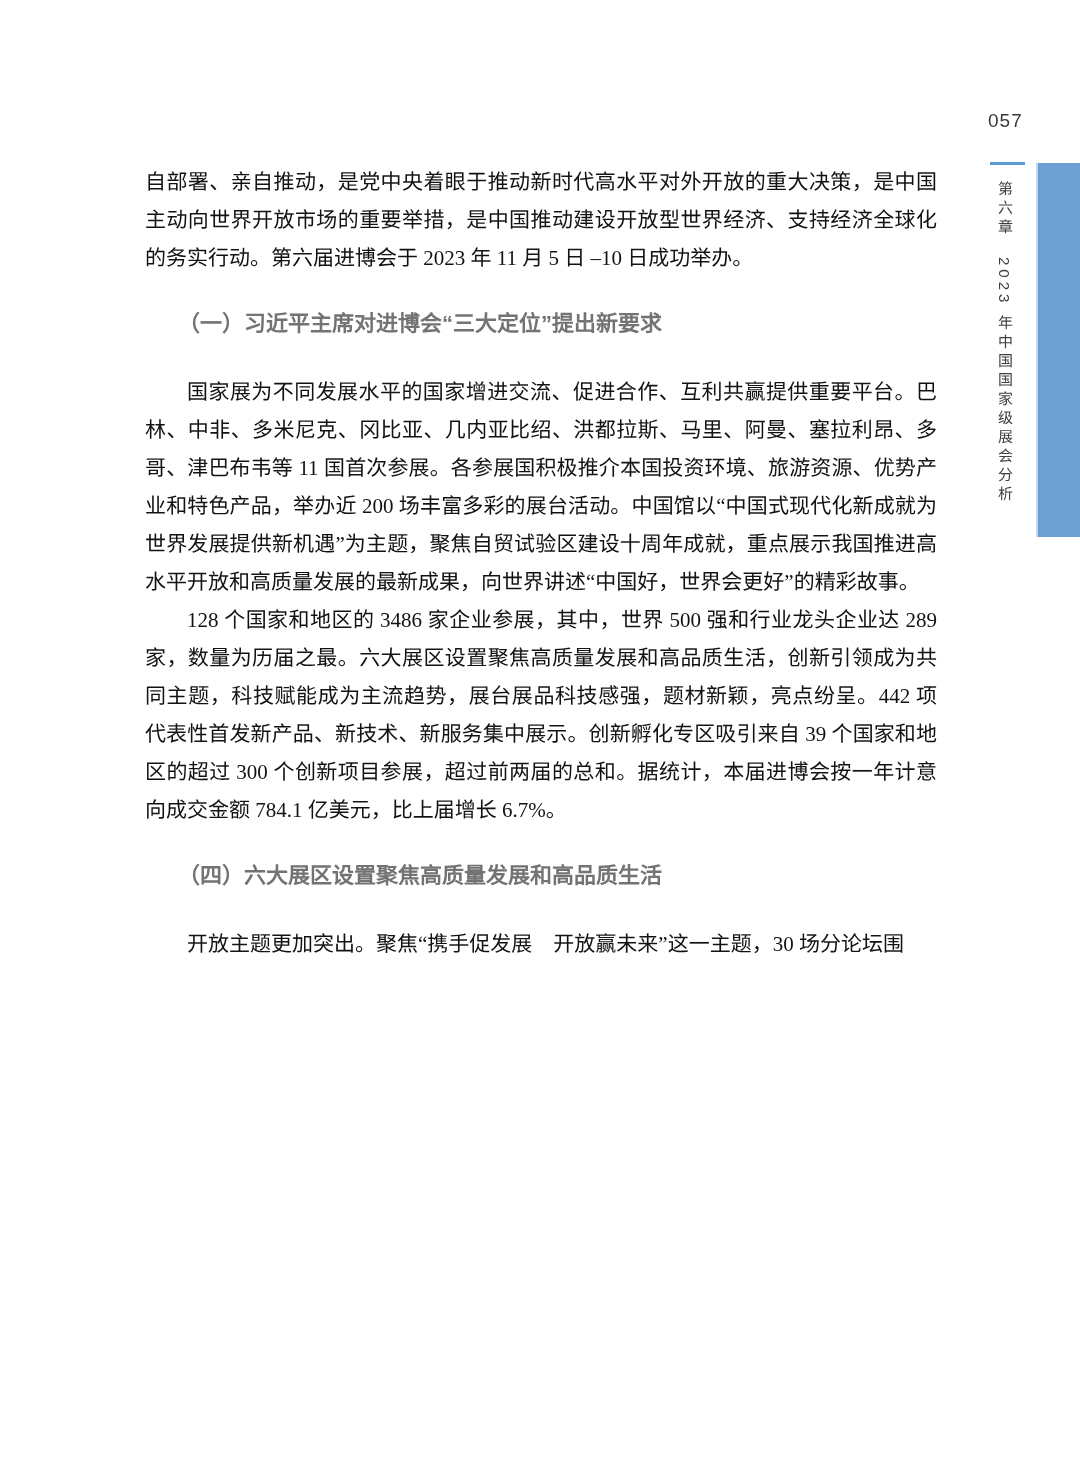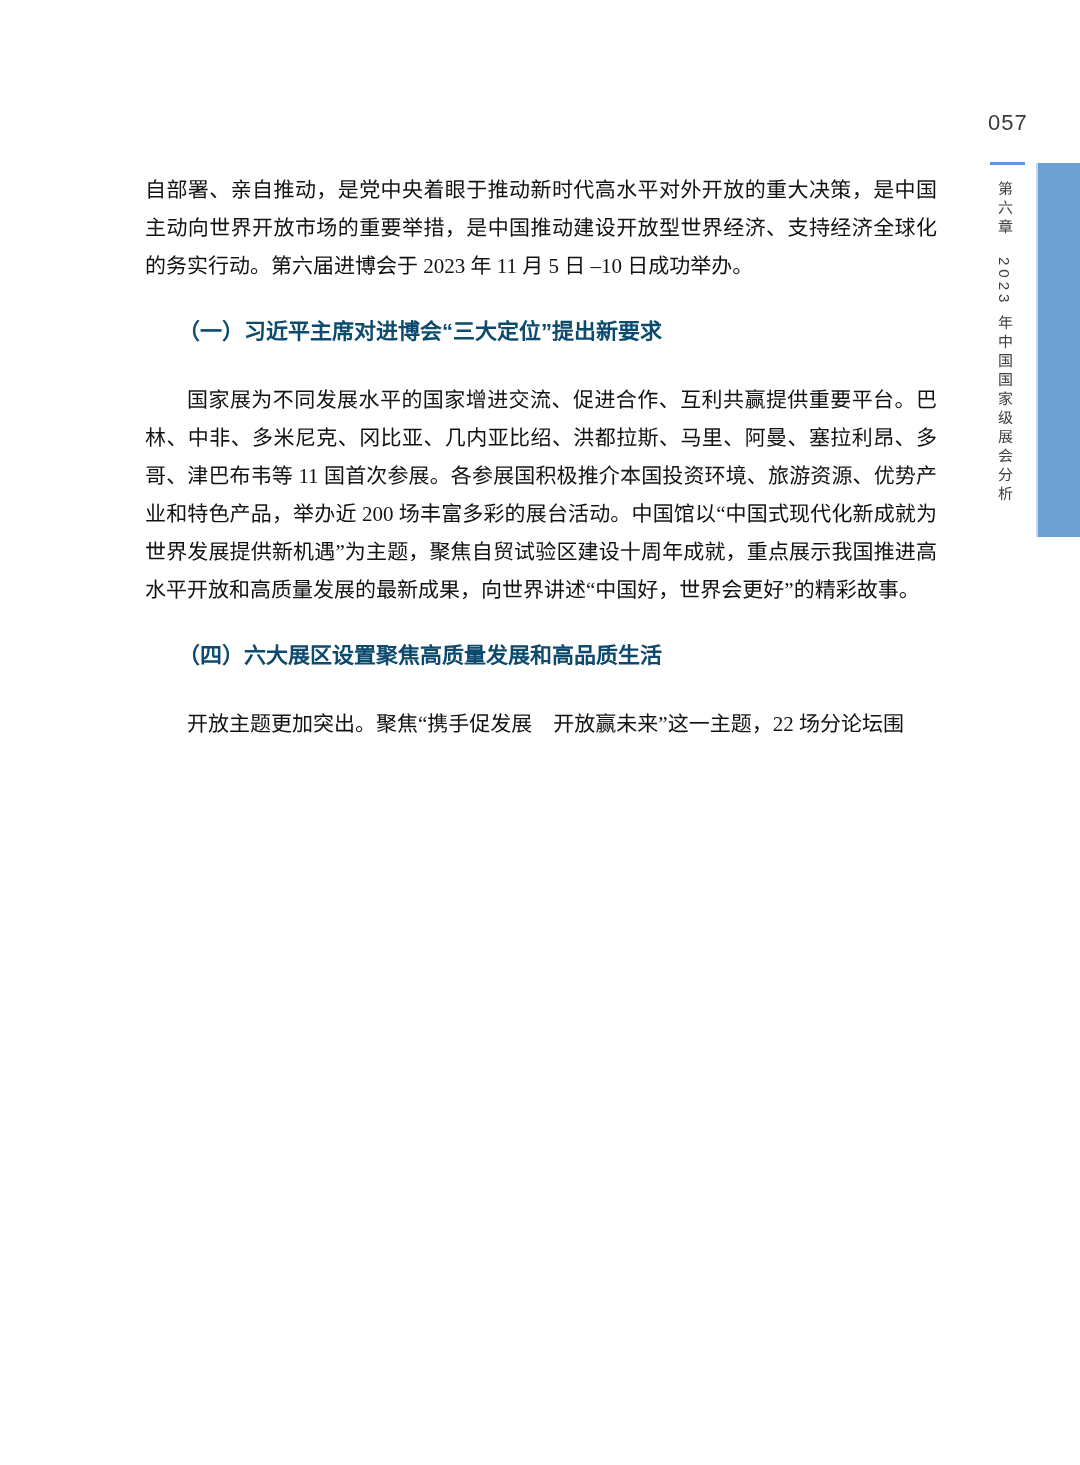--- a/index.html
+++ b/index.html
@@ -16,21 +16,21 @@
     height: 1465px;
     background: #ffffff;
   }
   
   .page-number {
     position: absolute;
     top: 110px;
     left: 988px;
     width: 46px;
     font-family: "Liberation Sans", "DejaVu Sans", sans-serif;
-    font-size: 22px;
+    font-size: 19px;
     font-weight: 500;
     letter-spacing: 1px;
     color: #3a3a3a;
   }
   .accent-line {
     position: absolute;
     top: 162px;
     left: 990px;
     width: 35px;
     height: 3px;
@@ -54,21 +54,21 @@
     top: 163px;
     right: 0;
     width: 42px;
     height: 374px;
     background: #6CA0D2;
     border-left: 2px solid #c3d9ee;
   }
   
   .content {
     position: absolute;
-    top: 8px;
+    top: 0;
     left: 145px;
     width: 792px;
     padding-top: 163px;
     font-family: "Liberation Serif", "DejaVu Serif", serif;
     font-size: 21px;
     line-height: 38px;
     color: #121212;
     text-align: justify;
   }
   .content p {
@@ -78,21 +78,21 @@
   .content p.intro {
     text-indent: 0;
   }
   .content h2 {
     margin: 32px 0 34px 0;
     padding-left: 33px;
     font-family: "Liberation Sans", "DejaVu Sans", sans-serif;
     font-size: 22px;
     line-height: 30px;
     font-weight: 700;
-    color: #0c4a6e;
+    color: #737373;
     text-align: left;
   }
 </style>
 </head>
 <body>
 
 <div class="page">
 
   <div class="page-number">057</div>
 
@@ -106,19 +106,20 @@
 
     <p class="intro">自部署、亲自推动，是党中央着眼于推动新时代高水平对外开放的重大决策，是中国主动向世界开放市场的重要举措，是中国推动建设开放型世界经济、支持经济全球化的务实行动。第六届进博会于 2023 年 11 月 5 日 –10 日成功举办。</p>
 
     <h2>（一）习近平主席对进博会“三大定位”提出新要求</h2>
 
 
 
     <p>国家展为不同发展水平的国家增进交流、促进合作、互利共赢提供重要平台。巴林、中非、多米尼克、冈比亚、几内亚比绍、洪都拉斯、马里、阿曼、塞拉利昂、多哥、津巴布韦等 11 国首次参展。各参展国积极推介本国投资环境、旅游资源、优势产业和特色产品，举办近 200 场丰富多彩的展台活动。中国馆以“中国式现代化新成就为世界发展提供新机遇”为主题，聚焦自贸试验区建设十周年成就，重点展示我国推进高水平开放和高质量发展的最新成果，向世界讲述“中国好，世界会更好”的精彩故事。</p>
 
 
+    <p>128 个国家和地区的 3486 家企业参展，其中，世界 500 强和行业龙头企业达 289 家，数量为历届之最。六大展区设置聚焦高质量发展和高品质生活，创新引领成为共同主题，科技赋能成为主流趋势，展台展品科技感强，题材新颖，亮点纷呈。442 项代表性首发新产品、新技术、新服务集中展示。创新孵化专区吸引来自 39 个国家和地区的超过 300 个创新项目参展，超过前两届的总和。据统计，本届进博会按一年计意向成交金额 784.1 亿美元，比上届增长 6.7%。</p>
 
     <h2>（四）六大展区设置聚焦高质量发展和高品质生活</h2>
 
-    <p>开放主题更加突出。聚焦“携手促发展　开放赢未来”这一主题，22 场分论坛围</p>
+    <p>开放主题更加突出。聚焦“携手促发展　开放赢未来”这一主题，30 场分论坛围</p>
 
   </div>
 </div>
 
 </body></html>

